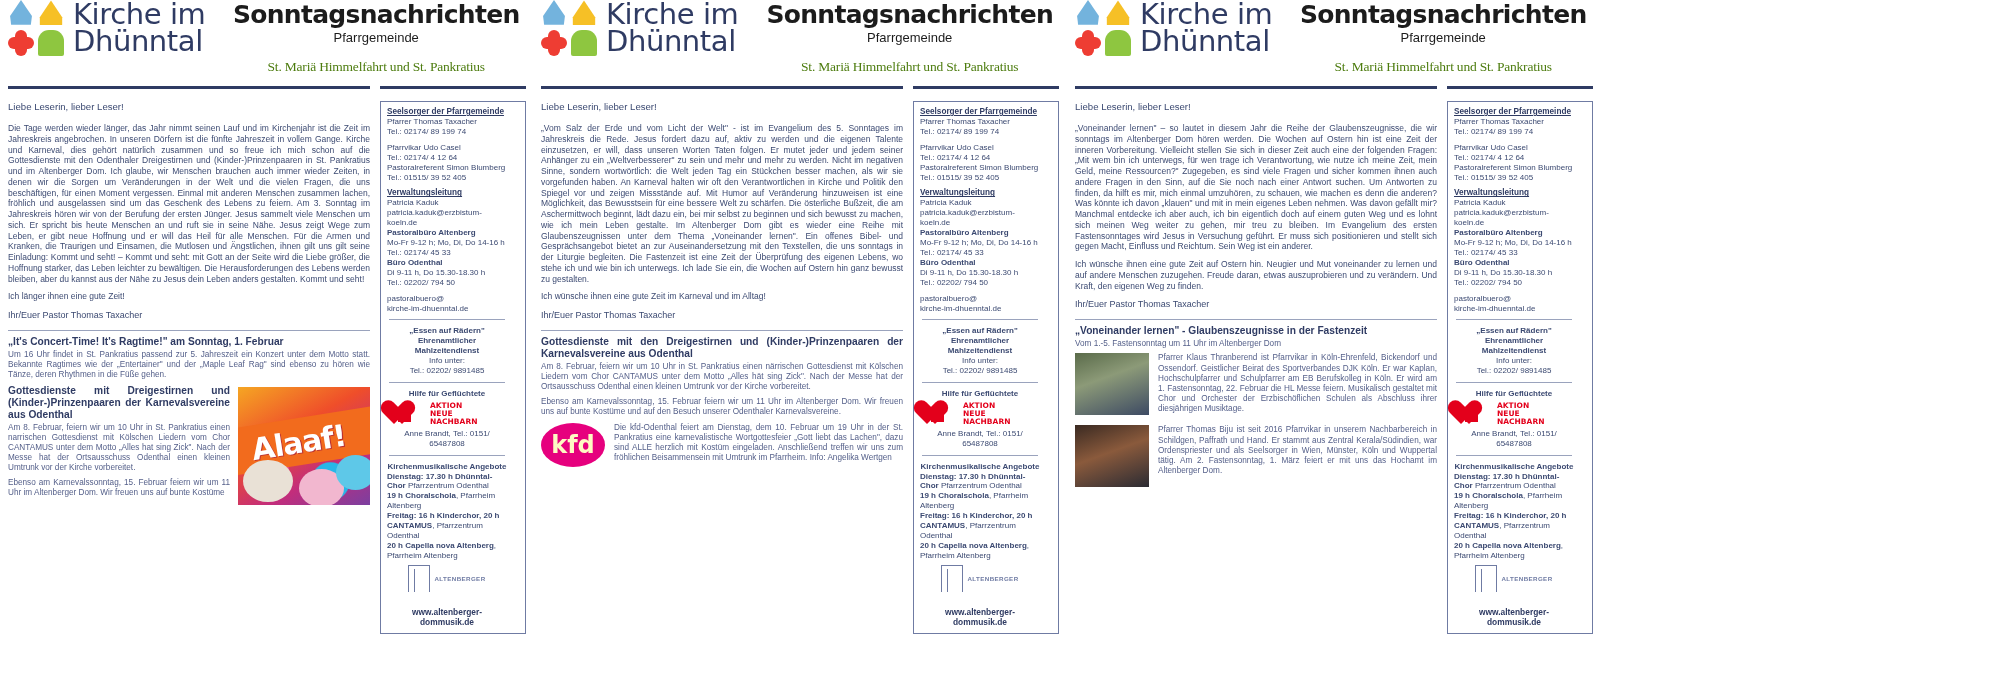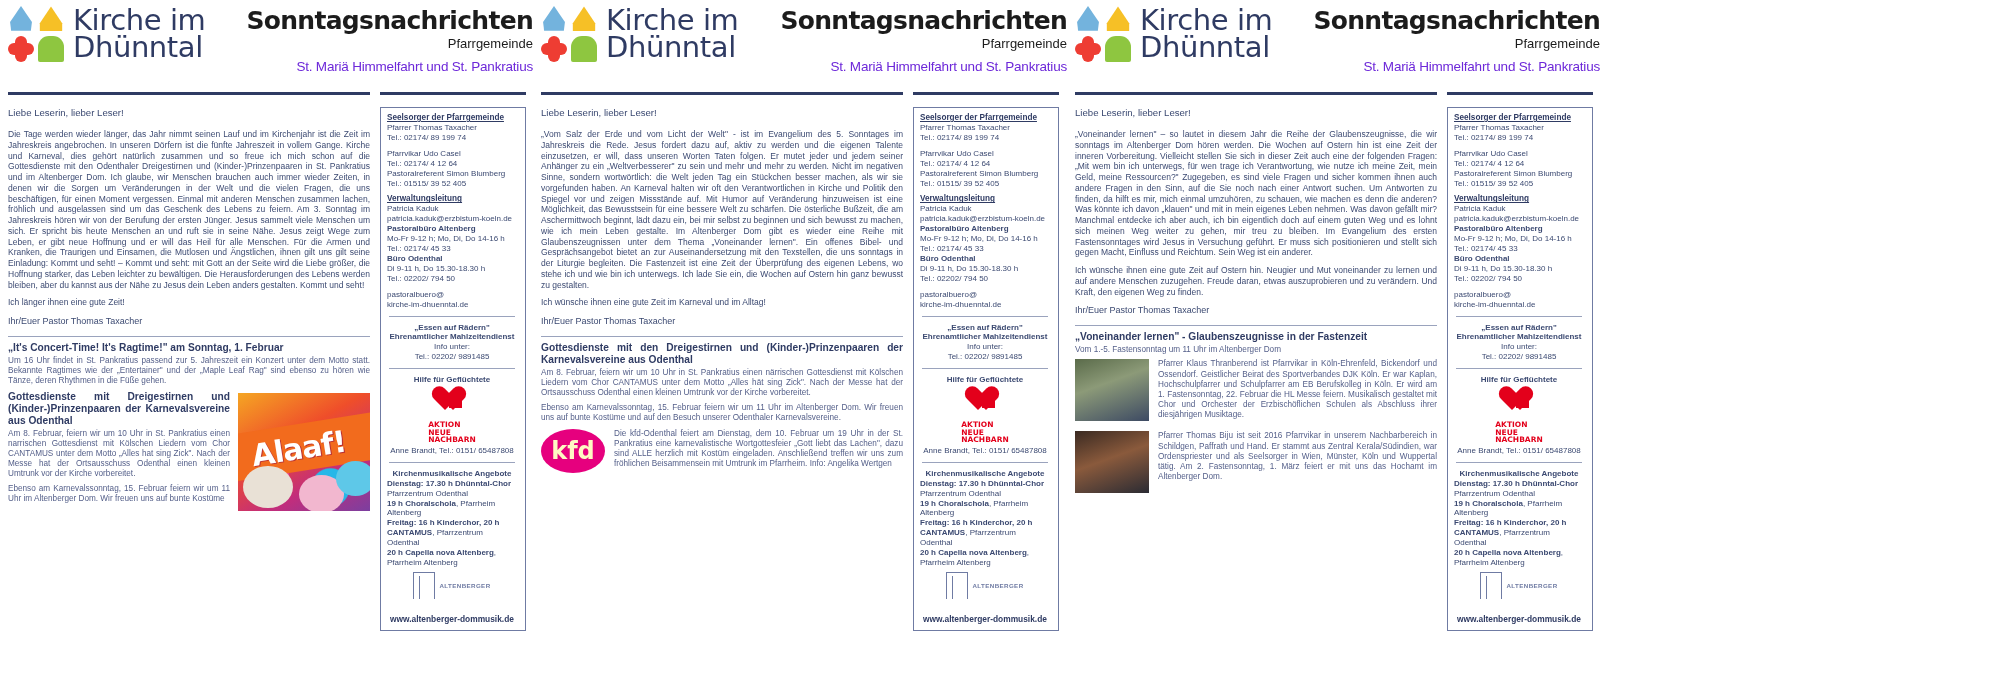--- a/index.html
+++ b/index.html
@@ -3,37 +3,37 @@
 <meta charset="utf-8">
 <style>
   html,body{margin:0;padding:0;background:#ffffff;}
   body{width:2000px;height:700px;overflow:hidden;font-family:"Liberation Sans",sans-serif;color:#3c4a72;}
   .sheet{position:absolute;top:0;left:0;width:2000px;height:700px;background:#fff;display:flex;}
   .panel{position:relative;width:533px;height:700px;overflow:hidden;background:#fff;}
   .panel.p2{width:534px;}
   .panel.p3{width:533px;}
 
   
-  .masthead{position:relative;height:86px;display:flex;align-items:flex-start;padding-top:6px;}
+  .masthead{position:relative;height:86px;display:flex;align-items:flex-start;}
   .logo{display:flex;align-items:center;padding-left:8px;}
   .marks{width:56px;height:56px;display:grid;grid-template-columns:26px 26px;grid-template-rows:26px 26px;gap:4px;}
   .m{width:26px;height:26px;}
   .m-blue{background:#73b3dd;border-radius:48% 48% 22% 22%/56% 56% 20% 20%;clip-path:polygon(50% 0%,92% 62%,88% 95%,12% 95%,8% 62%);}
   .m-yellow{background:#f6c026;clip-path:polygon(50% 2%,93% 66%,93% 96%,7% 96%,7% 66%);border-radius:40% 40% 18% 18%/52% 52% 16% 16%;}
   .m-red{position:relative;}
   .m-red:before,.m-red:after{content:"";position:absolute;background:#ee3d33;border-radius:7px;}
   .m-red:before{left:0;top:7px;width:26px;height:12px;}
   .m-red:after{left:7px;top:0;width:12px;height:26px;}
   .m-green{background:#8ec640;border-radius:11px 11px 2px 2px;}
   .wordmark{margin-left:9px;line-height:0.93;}
   .wordmark div{font-family:"DejaVu Sans",sans-serif;font-weight:400;font-size:29px;letter-spacing:-0.4px;color:#2f3b63;}
-  .mast-right{flex:1;padding-left:14px;padding-top:2px;text-align:right;}
+  .mast-right{flex:1;padding-left:14px;padding-top:2px;text-align:center;}
   .mast-title{font-family:"DejaVu Sans",sans-serif;font-weight:700;font-size:25px;letter-spacing:-0.7px;color:#1c1c1c;line-height:1;}
   .mast-sub1{font-size:13px;color:#1c1c1c;margin-top:3px;}
-  .mast-sub2{font-size:13.5px;color:#6d28d9;margin-top:8px;letter-spacing:-0.2px;}
+  .mast-sub2{font-size:13.5px;color:#4d7c0f;margin-top:14px;letter-spacing:-0.2px;font-family:Liberation Serif, serif;}
 
   
   .cols{display:flex;padding:0 6px 0 8px;gap:10px;}
   .maincol{width:362px;}
   .sidecol{width:146px;}
 
   .hr-top{height:3px;background:#2f3b63;margin-bottom:12px;}
   .greet{font-size:9.6px;margin:0 0 11px 0;color:#3c4a72;}
   p.body{font-size:8.5px;line-height:1.265;margin:0 0 7px 0;text-align:justify;color:#3c4a72;hyphens:auto;}
   .sig{font-size:9px;margin:8px 0 0 0;color:#3c4a72;}
@@ -57,28 +57,28 @@
   .kfd-wrap{display:flex;gap:9px;align-items:flex-start;margin-top:6px;}
   .kfd{width:64px;height:44px;border-radius:50%;background:#e6007e;color:#fef9c3;display:flex;align-items:center;justify-content:center;font-family:"DejaVu Sans",sans-serif;font-weight:700;font-size:24px;flex:0 0 auto;}
 
   .portrait-row{display:flex;gap:9px;margin-bottom:7px;}
   .portrait{width:74px;height:62px;flex:0 0 auto;}
   .pt1{background:linear-gradient(160deg,#5a6b4a 0%,#8c9a78 40%,#3d4a63 100%);}
   .pt2{background:linear-gradient(160deg,#3a2a22 0%,#8a5a3c 45%,#2b2b33 100%);}
   .pt3{background:linear-gradient(160deg,#4a3a2a 0%,#c8a070 45%,#2a2a33 100%);}
 
   
-  .sidebox{border:1px solid #6f7ba3;padding:5px 8px 6px 6px;}
+  .sidebox{border:1px solid #6f7ba3;padding:5px 18px 6px 6px;}
   .sb-h{font-size:8.2px;font-weight:700;text-decoration:underline;margin:0 0 1px 0;color:#2f3b63;}
   .sb-c{font-size:8px;line-height:1.24;margin:0;color:#3c4a72;}
   .sb-gap{height:6px;}
   .sb-rule{height:1px;background:#9aa3bd;margin:6px 2px;}
   .sb-center{text-align:center;}
   .sb-b{font-weight:700;}
-  .anb{display:flex;align-items:center;gap:8px;margin:2px 0;flex-direction:column;}
+  .anb{display:flex;align-items:center;gap:15px;margin:2px 0;}
   .anb .heart{position:relative;width:28px;height:26px;}
   .anb .heart:before,.anb .heart:after{content:"";position:absolute;width:15px;height:23px;background:#e3001b;border-radius:15px 15px 0 0;top:0;left:7px;transform:rotate(-45deg);transform-origin:0 100%;}
   .anb .heart:after{left:0;transform:rotate(45deg);transform-origin:100% 100%;}
   .anb .flag{position:absolute;left:11px;top:6px;width:13px;height:15px;background:#e3001b;}
   .anb .txt{font-family:"DejaVu Sans",sans-serif;font-weight:700;font-size:7.5px;line-height:1.02;color:#e3001b;text-align:left;}
   .dom-logo{display:flex;justify-content:center;align-items:center;gap:4px;margin:4px 0 3px 0;}
   .dom-mark{width:20px;height:26px;border:1.6px solid #6f7ba3;border-bottom:none;position:relative;}
   .dom-mark:after{content:"";position:absolute;left:5px;top:3px;width:8px;height:23px;border-left:1.6px solid #6f7ba3;}
   .dom-txt{font-size:6.2px;color:#6f7ba3;letter-spacing:0.4px;font-weight:700;}
   .sb-url{text-align:center;font-size:8.4px;font-weight:700;color:#2f3b63;margin-top:15px;}

